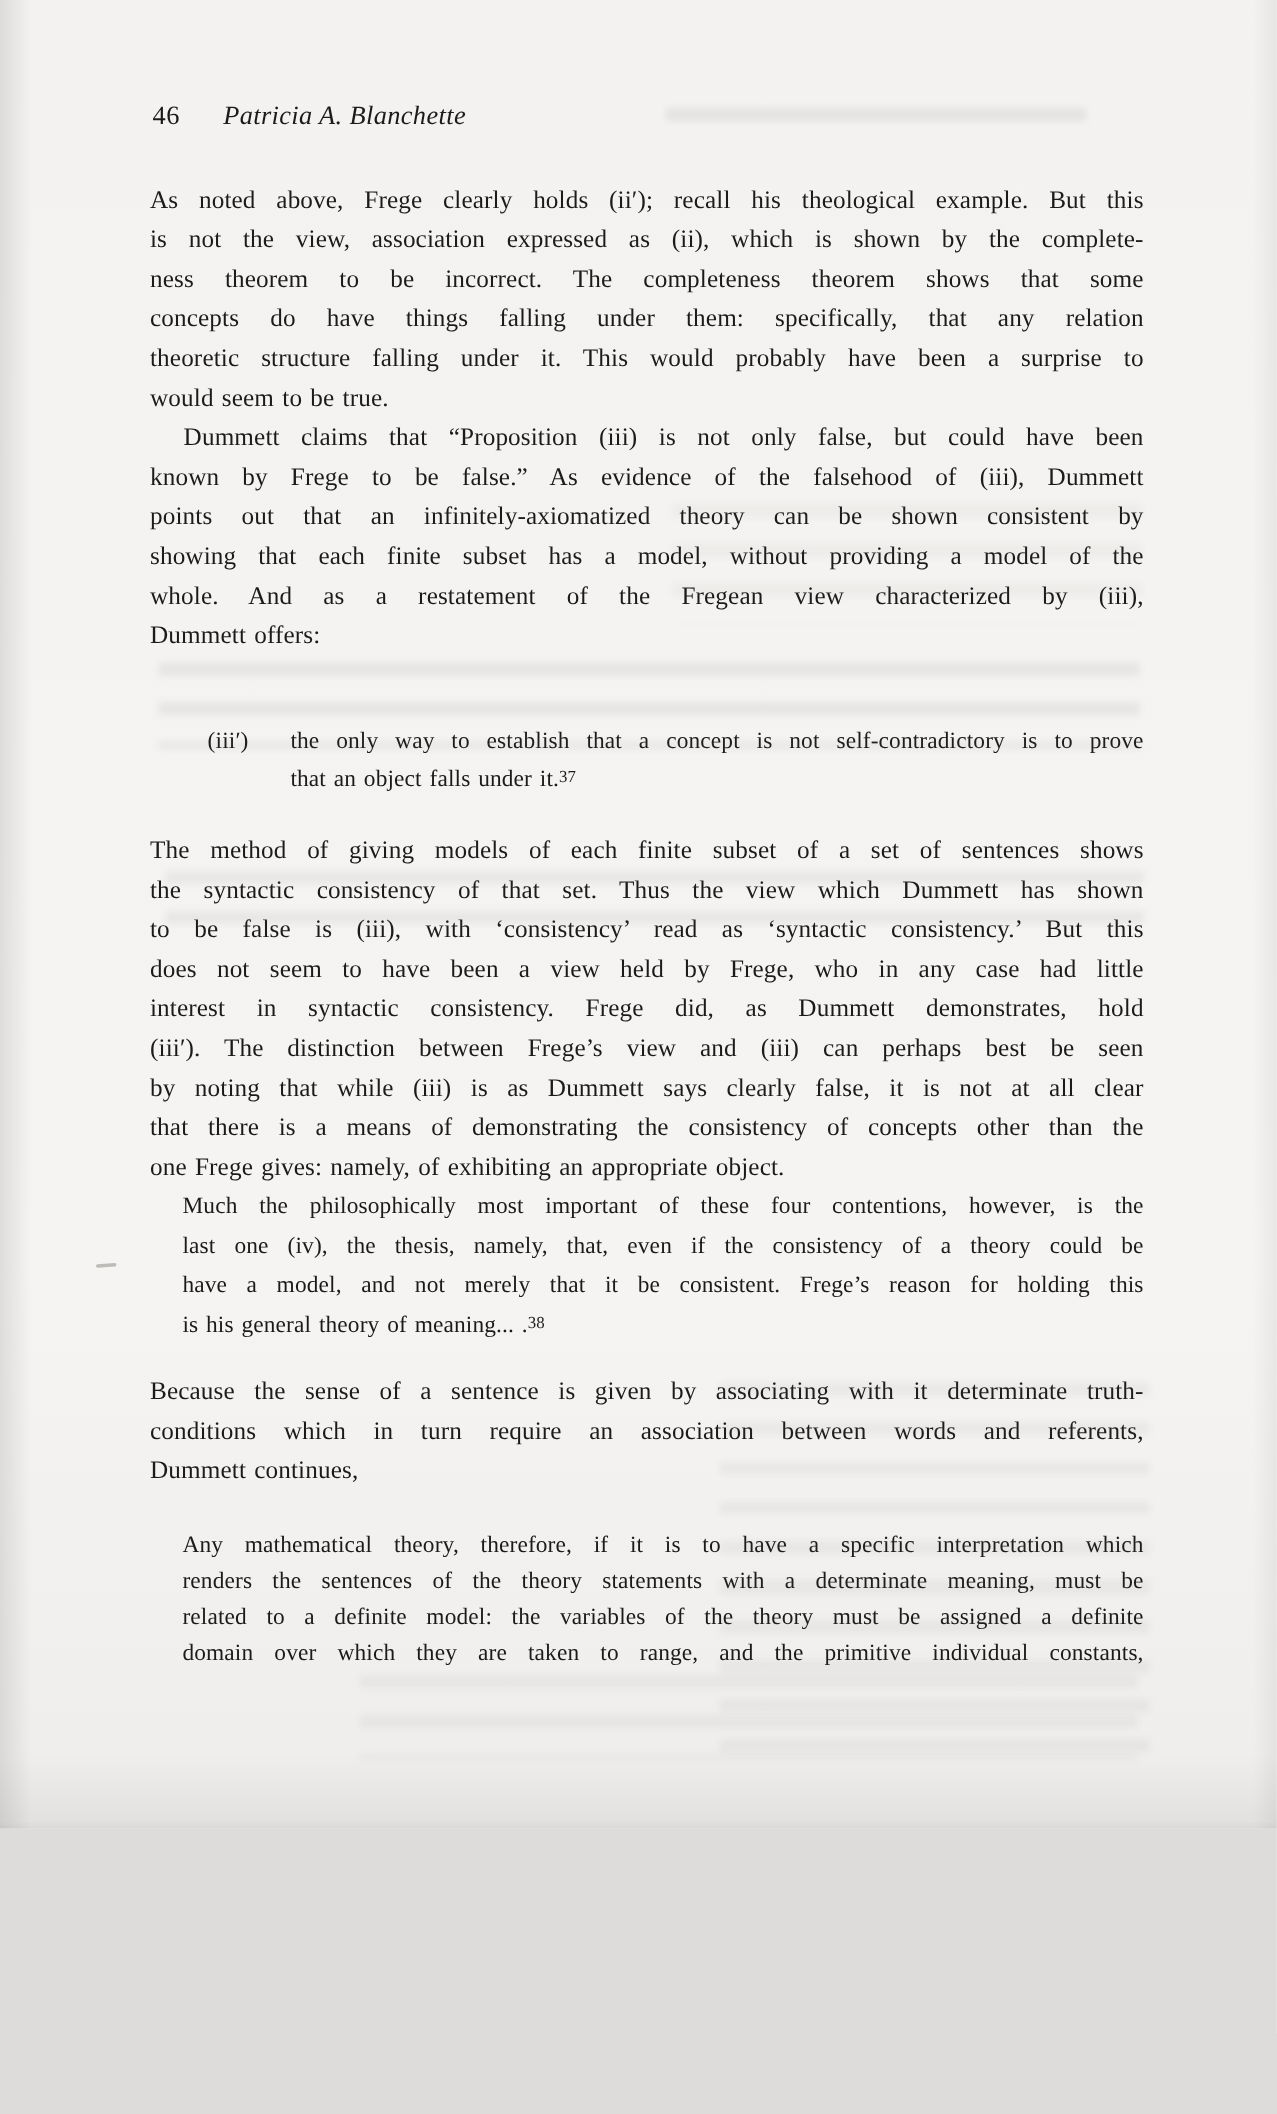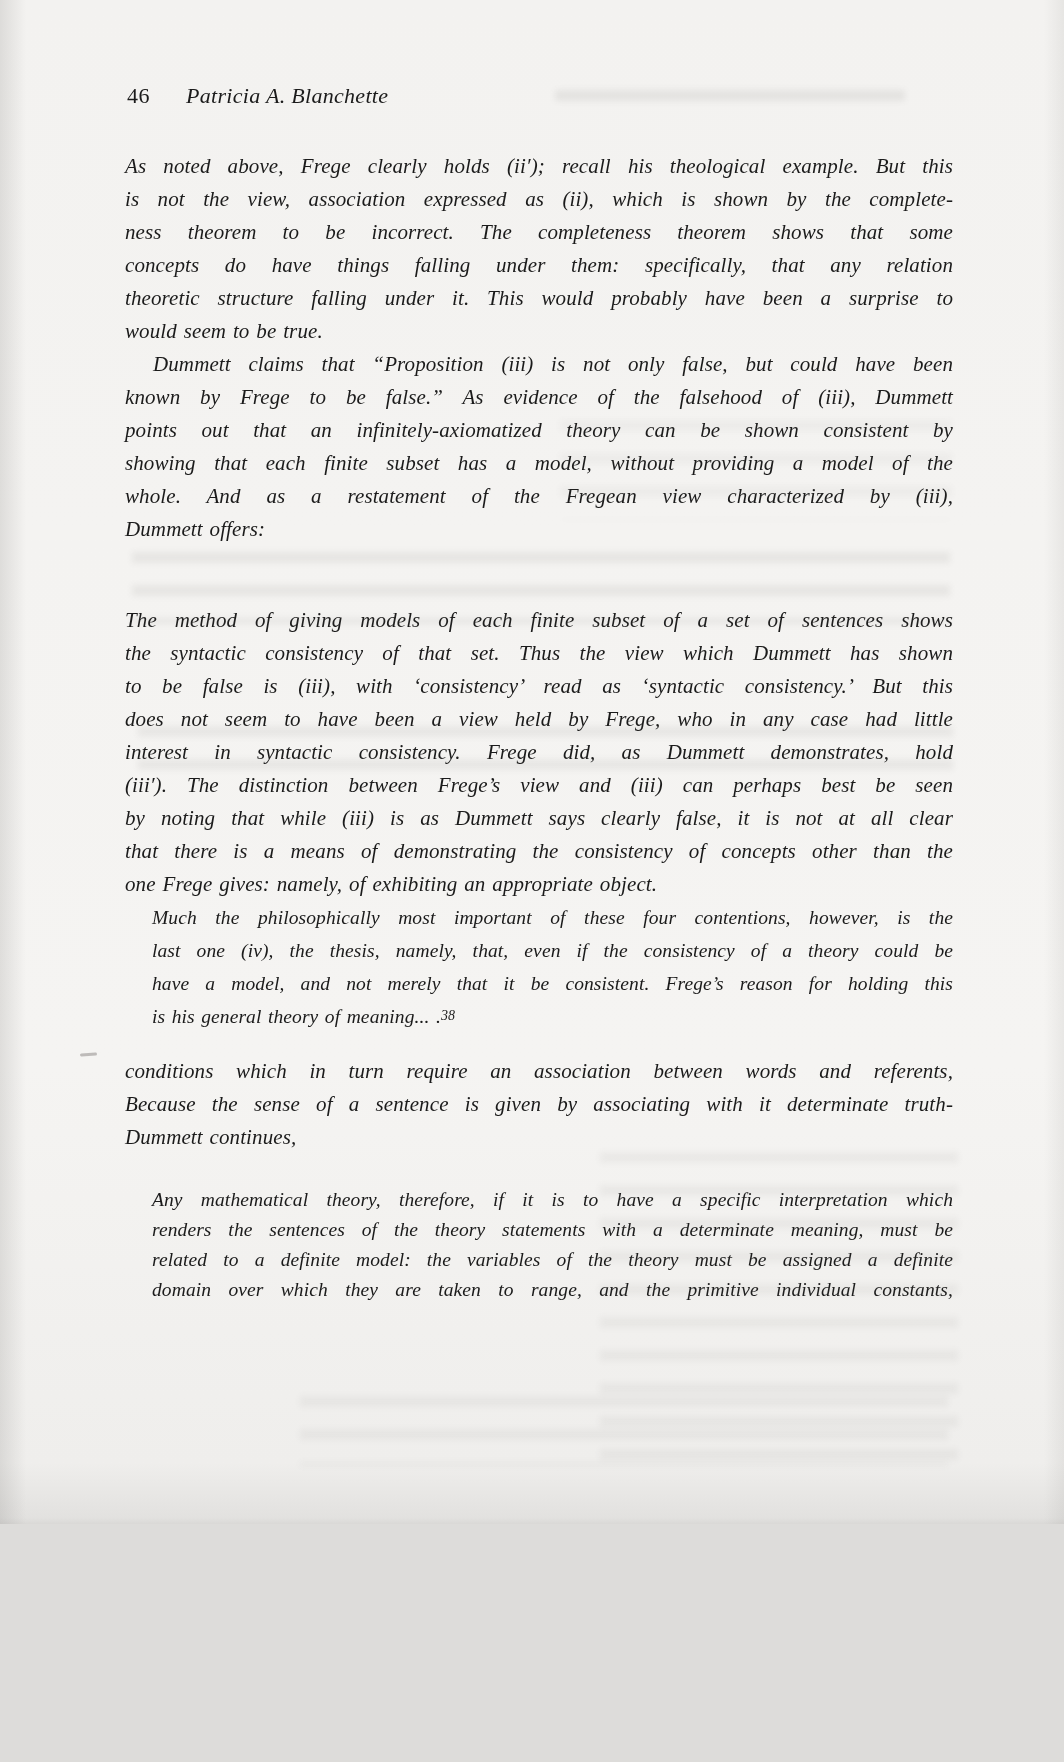--- a/index.html
+++ b/index.html
@@ -34,23 +34,23 @@
     font-size:21px;line-height:33px;
     letter-spacing:.1px;word-spacing:1.5px;
   }
   .line{
     text-align:justify;
     text-align-last:justify;
     white-space:normal;
   }
   .line.last{text-align-last:left;}
   .line.ind{text-indent:28px;}
-  .block{position:relative;font-style:italic;}
+  .block{position:relative;}
   .m-after-p2{margin-top:56px;}
-  .m-after-iii{margin-top:58px;}
+  .m-after-iii{margin-top:26px;}
   .m-before-q1{}
   .m-before-p5{margin-top:22px;}
   .m-before-q2{margin-top:31px;}
   .quote{font-size:19.5px;line-height:33px;padding-left:27px;}
   .quote.tight{line-height:30px;}
   .hang{font-size:19.5px;line-height:32px;padding-left:117px;}
   .hang .label{position:absolute;left:48px;top:0;}
   sup.fn{font-size:.72em;vertical-align:3px;line-height:0;letter-spacing:0;}
   
   .ghost{
@@ -93,40 +93,45 @@
         <div class="line last">would seem to be true.</div>
       </div>
       <div class="block paragraph">
         <div class="line ind">Dummett claims that “Proposition (iii) is not only false, but could have been</div>
         <div class="line">known by Frege to be false.” As evidence of the falsehood of (iii), Dummett</div>
         <div class="line">points out that an infinitely-axiomatized theory can be shown consistent by</div>
         <div class="line">showing that each finite subset has a model, without providing a model of the</div>
         <div class="line">whole. And as a restatement of the Fregean view characterized by (iii),</div>
         <div class="line last">Dummett offers:</div>
       </div>
+      <div class="block hang m-after-p2">
+        <span class="label">(iii′)</span>
+        <div class="line">the only way to establish that a concept is not self-contradictory is to prove</div>
+        <div class="line last">that an object falls under it.<sup class="fn">37</sup></div>
+      </div>
       <div class="block paragraph m-after-iii">
         <div class="line">The method of giving models of each finite subset of a set of sentences shows</div>
         <div class="line">the syntactic consistency of that set. Thus the view which Dummett has shown</div>
         <div class="line">to be false is (iii), with ‘consistency’ read as ‘syntactic consistency.’ But this</div>
         <div class="line">does not seem to have been a view held by Frege, who in any case had little</div>
         <div class="line">interest in syntactic consistency. Frege did, as Dummett demonstrates, hold</div>
         <div class="line">(iii′). The distinction between Frege’s view and (iii) can perhaps best be seen</div>
         <div class="line">by noting that while (iii) is as Dummett says clearly false, it is not at all clear</div>
         <div class="line">that there is a means of demonstrating the consistency of concepts other than the</div>
         <div class="line last">one Frege gives: namely, of exhibiting an appropriate object.</div>
       </div>
       <div class="block quote m-before-q1">
         <div class="line">Much the philosophically most important of these four contentions, however, is the</div>
         <div class="line">last one (iv), the thesis, namely, that, even if the consistency of a theory could be</div>
         <div class="line">have a model, and not merely that it be consistent. Frege’s reason for holding this</div>
         <div class="line last">is his general theory of meaning... .<sup class="fn">38</sup></div>
       </div>
       <div class="block paragraph m-before-p5">
+        <div class="line">Because the sense of a sentence is given by associating with it determinate truth-</div>
         <div class="line">conditions which in turn require an association between words and referents,</div>
-        <div class="line">Because the sense of a sentence is given by associating with it determinate truth-</div>
         <div class="line last">Dummett continues,</div>
       </div>
       <div class="block quote tight m-before-q2">
         <div class="line">Any mathematical theory, therefore, if it is to have a specific interpretation which</div>
         <div class="line">renders the sentences of the theory statements with a determinate meaning, must be</div>
         <div class="line">related to a definite model: the variables of the theory must be assigned a definite</div>
         <div class="line">domain over which they are taken to range, and the primitive individual constants,</div>
       </div>
     </div>
 

